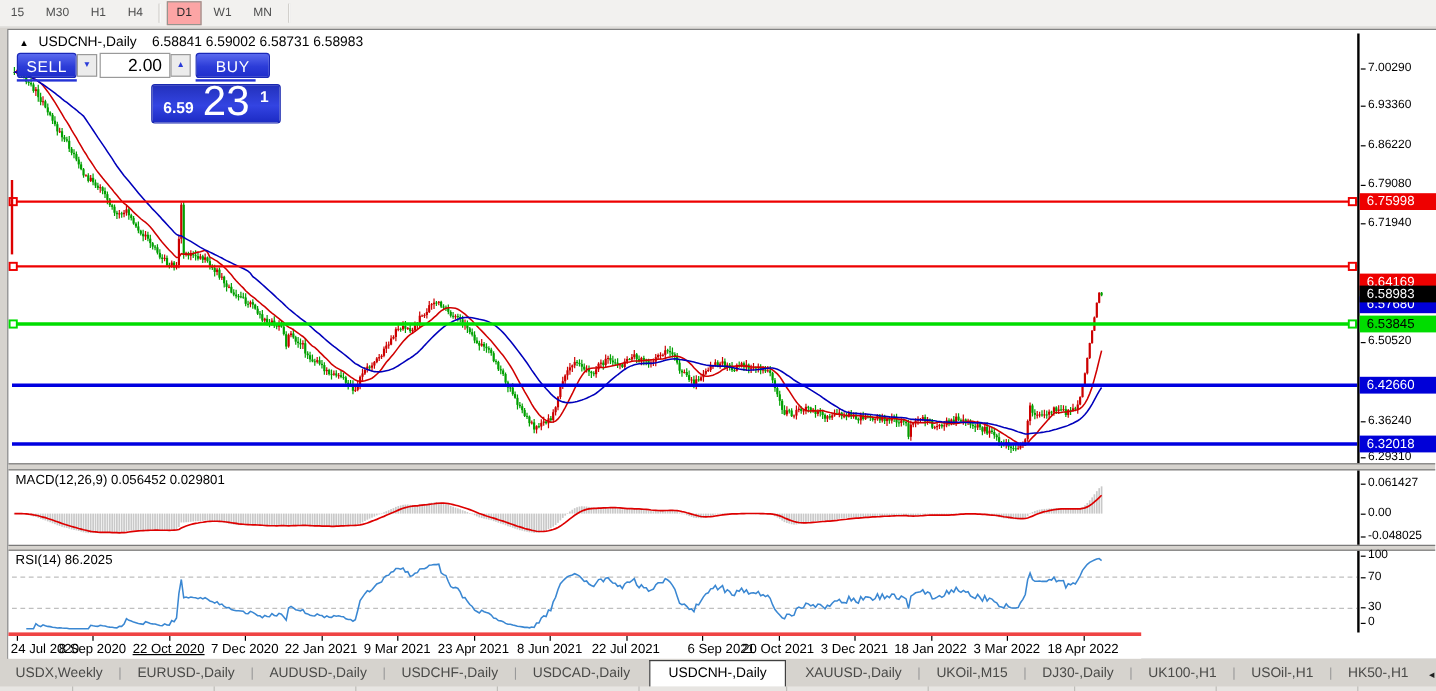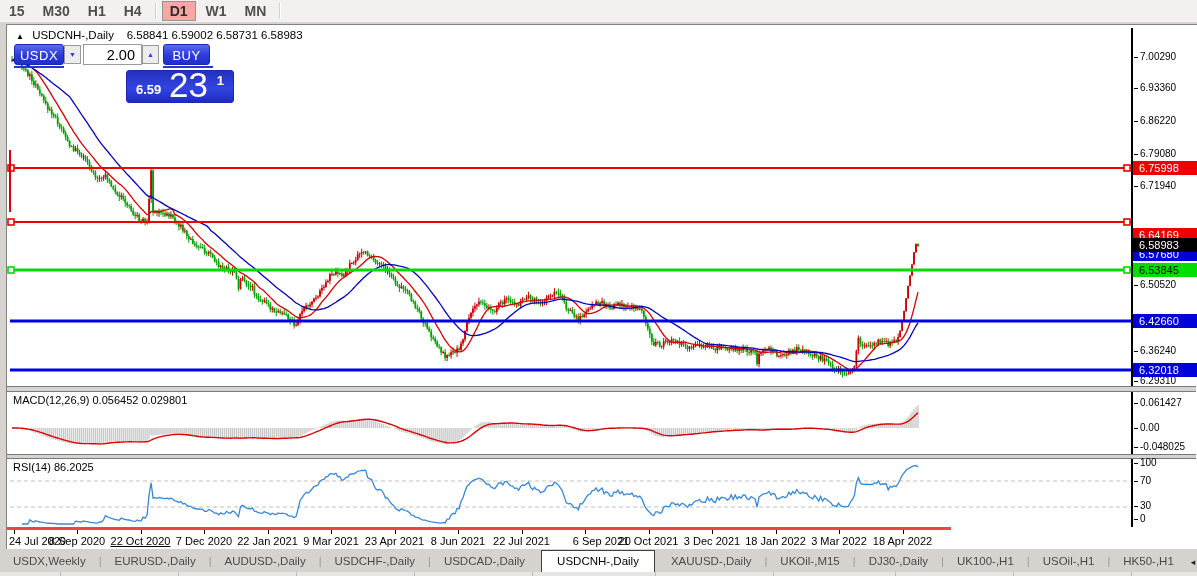--- a/index.html
+++ b/index.html
@@ -3,21 +3,21 @@
 <meta charset="utf-8">
 <style>
   html,body{margin:0;padding:0;}
   body{width:1197px;height:576px;position:relative;overflow:hidden;
        font-family:"Liberation Sans",sans-serif;background:#d6d3ce;
        -webkit-font-smoothing:antialiased;}
   .abs{position:absolute;}
   
   #toolbar{left:0;top:0;width:1197px;height:22px;background:#f2f1ef;
            border-bottom:1px solid #d8d6d2;display:flex;align-items:center;}
-  .tf-btn{font-size:14px;font-weight:bold;color:#4f4f4f;padding:2px 7px;margin:0 1px;
+  .tf-btn{font-size:10px;font-weight:normal;color:#4f4f4f;padding:2px 7px;margin:0 1px;
           border:1px solid transparent;line-height:14px;cursor:default;}
   .tf-btn.active{border:1px solid #96958f;background:#fca5a5;color:#2c2c2c;}
   .tf-sep{width:1px;height:16px;background:#d2d0cc;border-right:1px solid #fff;margin:0 4px;}
   
   #chart-window{left:6px;top:24px;width:1190px;height:524px;background:#fff;
                 border:1px solid #828282;}
   #chart-svg{left:0;top:0;pointer-events:none;z-index:2;}
   .divider{left:7px;width:1189px;background:#d6d3ce;border-top:1px solid #7a7a7a;
            border-bottom:1px solid #7a7a7a;z-index:3;}
   #divider1{top:386px;height:4px;}
@@ -38,21 +38,21 @@
   #chart-title{left:16px;top:29px;font-size:11.5px;color:#000;z-index:5;}
   #chart-title .tri{font-size:8px;margin-right:5px;}
   .panel-label{font-size:11px;color:#000;z-index:4;}
   
   #trade-widget{left:12px;top:44px;width:222px;height:60px;z-index:6;}
   .tw-btn{position:absolute;top:0;height:21px;border-radius:3px;color:#fff;
           font-size:13px;letter-spacing:0.5px;text-align:center;line-height:21px;
           background:linear-gradient(180deg,#5a6aee 0%,#2c3cd8 55%,#1f2ecc 100%);
           border:1px solid #1a28b8;box-sizing:border-box;cursor:pointer;}
   #sell-btn{left:2px;width:50px;}
-  #buy-btn{left:151px;width:47px;}
+  #buy-btn{left:151px;width:62px;}
   .tw-underline{position:absolute;top:22px;height:2px;background:#2433d6;}
   .tw-spin{position:absolute;top:1px;width:17px;height:19px;background:#ececec;
            border:1px solid #9a9a9a;box-sizing:border-box;color:#2b3cd8;font-size:7px;
            text-align:center;line-height:17px;cursor:pointer;}
   #vol-field{position:absolute;left:71px;top:0;width:59px;height:21px;border:1px solid #9a9a9a;
              background:#fff;box-sizing:border-box;font-size:14.5px;color:#000;
              text-align:right;padding:0 6px;font-family:"Liberation Sans",sans-serif;}
   .price-box{position:absolute;top:26px;height:33px;border-radius:3px;color:#fff;
              background:linear-gradient(180deg,#2331bc 0%,#3344e2 55%,#1c2bc4 100%);
              border:1px solid #1a28b0;box-sizing:border-box;}
@@ -1546,21 +1546,21 @@
 </div>
 
 <div class="panel-label abs" style="left:13px;top:394px;">
   <span>MACD(12,26,9)</span>&nbsp;<span>0.056452 0.029801</span>
 </div>
 <div class="panel-label abs" style="left:13px;top:461px;">
   <span>RSI(14)</span>&nbsp;<span>86.2025</span>
 </div>
 
 <div id="trade-widget" class="abs">
-  <div id="sell-btn" class="tw-btn">USDX</div>
+  <div id="sell-btn" class="tw-btn">SELL</div>
   <div class="tw-spin" style="left:52px;">▼</div>
   <input id="vol-field" value="2.00" style="">
   <div class="tw-spin" style="left:130px;">▲</div>
   <div id="buy-btn" class="tw-btn">BUY</div>
   <div class="tw-underline" style="left:2px;width:50px;"></div>
   <div class="tw-underline" style="left:151px;width:50px;"></div>
   <div id="buy-box" class="price-box">
     <span class="pb-small">6.59</span>
     <span class="pb-big">23</span>
     <span class="pb-sup">1</span>

